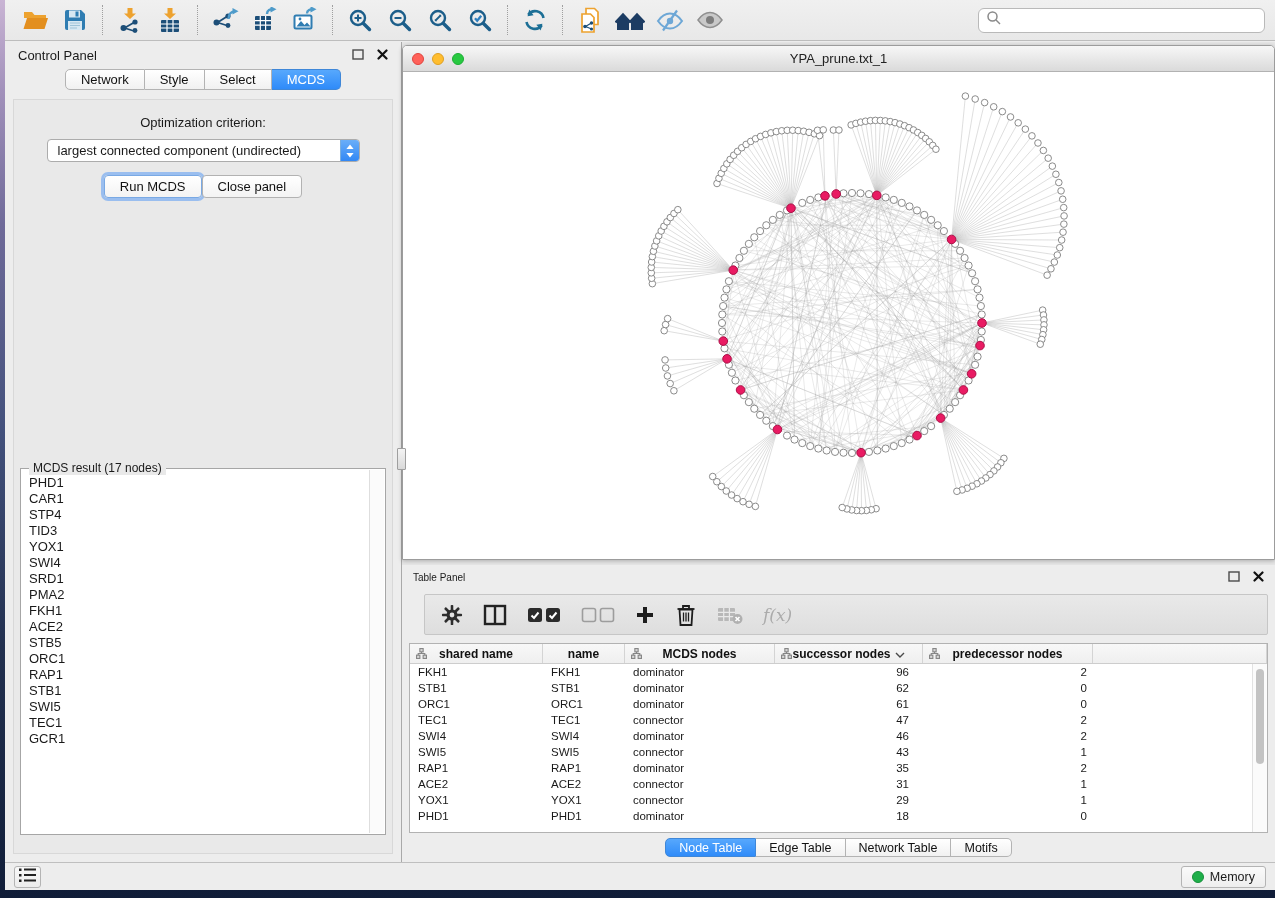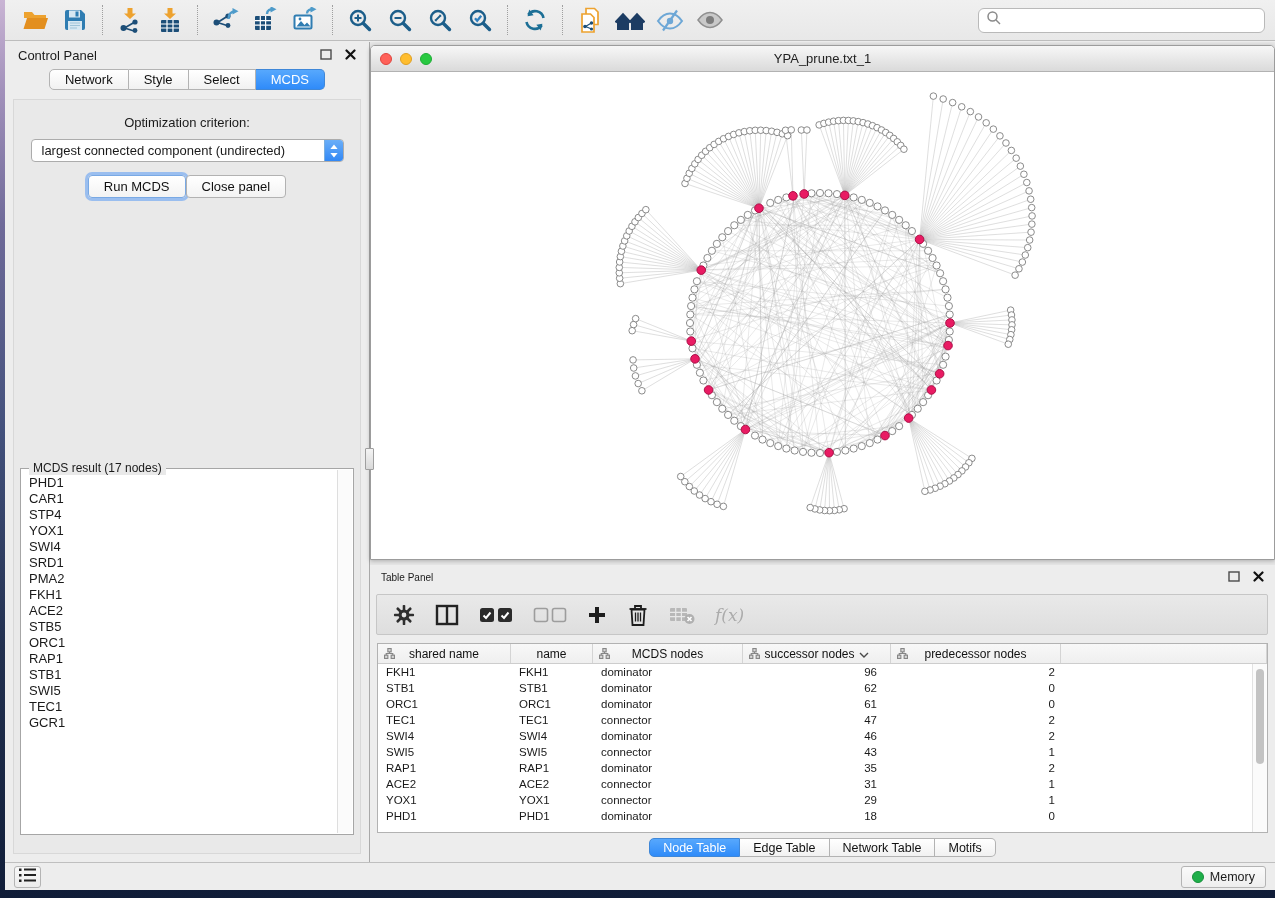--- a/index.html
+++ b/index.html
@@ -17,21 +17,21 @@
   .tbtn { width:40px; height:34px; display:flex; align-items:center; justify-content:center; border-radius:4px; }
   .tsep { width:1px; height:30px; border-left:1px dotted #9f9f9f; margin:0 7px; }
   .search { margin-left:auto; width:287px; height:25px; background:#fff; border:1px solid #b9b9b9; border-radius:6px;
             display:flex; align-items:center; padding:0 7px; gap:5px; }
   .search input { border:none; outline:none; flex:1; font-size:13px; font-family:"Liberation Sans",sans-serif; background:transparent; }
 
   
   .main { position:absolute; top:42px; left:0; right:0; bottom:28px; display:flex; }
 
   
-  .cp { width:365px; background:#ededed; border-right:1px solid #a9a9a9; position:relative; flex:none; }
+  .cp { width:397px; background:#ededed; border-right:1px solid #a9a9a9; position:relative; flex:none; }
   .cp-head { height:27px; display:flex; align-items:center; padding:0 13px; font-size:13px; }
   .winbtns { margin-left:auto; display:flex; gap:13px; align-items:center; }
   .seg { display:flex; justify-content:center; }
   .seg .tab { background:linear-gradient(#ffffff,#f1f1f1); border:1px solid #b3b3b3; border-left:none;
               height:21px; line-height:20px; padding:0 15px; font-size:13px; color:#111; cursor:default; }
   .seg .tab:first-child { border-left:1px solid #b3b3b3; border-radius:5px 0 0 5px; }
   .seg .tab:last-child { border-radius:0 5px 5px 0; }
   .seg .tab.active { background:linear-gradient(#57a8fd,#2f8bf9); border-color:#3f87d8; color:#fff; }
   .cp-content { position:absolute; left:8px; right:8px; top:57px; bottom:8px; background:#e9e9e9;
                 border:1px solid #d8d8d8; }
@@ -68,26 +68,26 @@
   .netcanvas { position:absolute; top:27px; left:0; right:0; bottom:0; background:#fff; }
   .netcanvas svg { display:block; }
   .chord { stroke:#999999; stroke-width:0.55; opacity:0.38; }
   .fan   { stroke:#b2b2b2; stroke-width:0.6;  opacity:0.7; }
   .ringnode { fill:#ffffff; stroke:#7e7e7e; stroke-width:0.9; }
   .hubnode  { fill:#e91b63; stroke:#ad0f47; stroke-width:1; }
 
   
   .tpanel { position:absolute; top:523px; left:0; right:0; bottom:0; background:#ededed; }
   .tp-head { height:25px; display:flex; align-items:center; padding:0 11px; font-size:10px; }
-  .tp-toolbar { position:absolute; top:29px; left:6px; right:7px; height:41px; background:linear-gradient(#e9e9e9,#dedede);
+  .tp-toolbar { position:absolute; top:29px; left:22px; right:7px; height:41px; background:linear-gradient(#e9e9e9,#dedede);
                 border:1px solid #c6c6c6; border-radius:2px; display:flex; align-items:center; gap:20px; padding:0 16px; }
   .tico { display:flex; align-items:center; justify-content:center; }
   .fx { font-family:"DejaVu Serif", serif; font-style:italic; color:#ababab; font-size:17px; }
   .ntable { position:absolute; top:78px; left:7px; right:7px; height:190px; background:#fff; border:1px solid #b2b2b2; overflow:hidden; }
-  .thead { display:flex; height:20px; background:linear-gradient(#f8f8f8,#efefef); border-bottom:1px solid #cdcdcd; }
+  .thead { display:flex; height:20px; background:linear-gradient(#f8f8f8,#efefef); border-bottom:1px solid #cdcdcd;font-weight:bold; }
   .th { position:relative; display:flex; align-items:center; justify-content:center; font-size:12px; color:#111;
         border-right:1px solid #d4d4d4; gap:4px; }
   .th .gicon { position:absolute; left:6px; top:4px; }
   .c0{width:133px}.c1{width:82px}.c2{width:150px}.c3{width:148px}.c4{width:170px}.cf{flex:1}
   .tbody { position:absolute; top:20px; left:0; right:15px; bottom:0; overflow:hidden; }
   .tr { display:flex; height:16px; }
   .td { font-size:11.5px; line-height:16px; white-space:nowrap; overflow:hidden; }
   .td.left { padding-left:8px; text-align:left; }
   .td.c3.right { text-align:right; padding-right:14px; }
   .td.c4.right { text-align:right; padding-right:6px; }
@@ -294,20 +294,21 @@
         <div class="btn-row">
           <button class="btn focusring">Run MCDS</button>
           <button class="btn">Close panel</button>
         </div>
         <div class="result-group">
           <div class="result-title">MCDS result (17 nodes)</div>
           <div class="result-list">
               <div>PHD1</div>
               <div>CAR1</div>
               <div>STP4</div>
+              <div>TID3</div>
               <div>YOX1</div>
               <div>SWI4</div>
               <div>SRD1</div>
               <div>PMA2</div>
               <div>FKH1</div>
               <div>ACE2</div>
               <div>STB5</div>
               <div>ORC1</div>
               <div>RAP1</div>
               <div>STB1</div>

